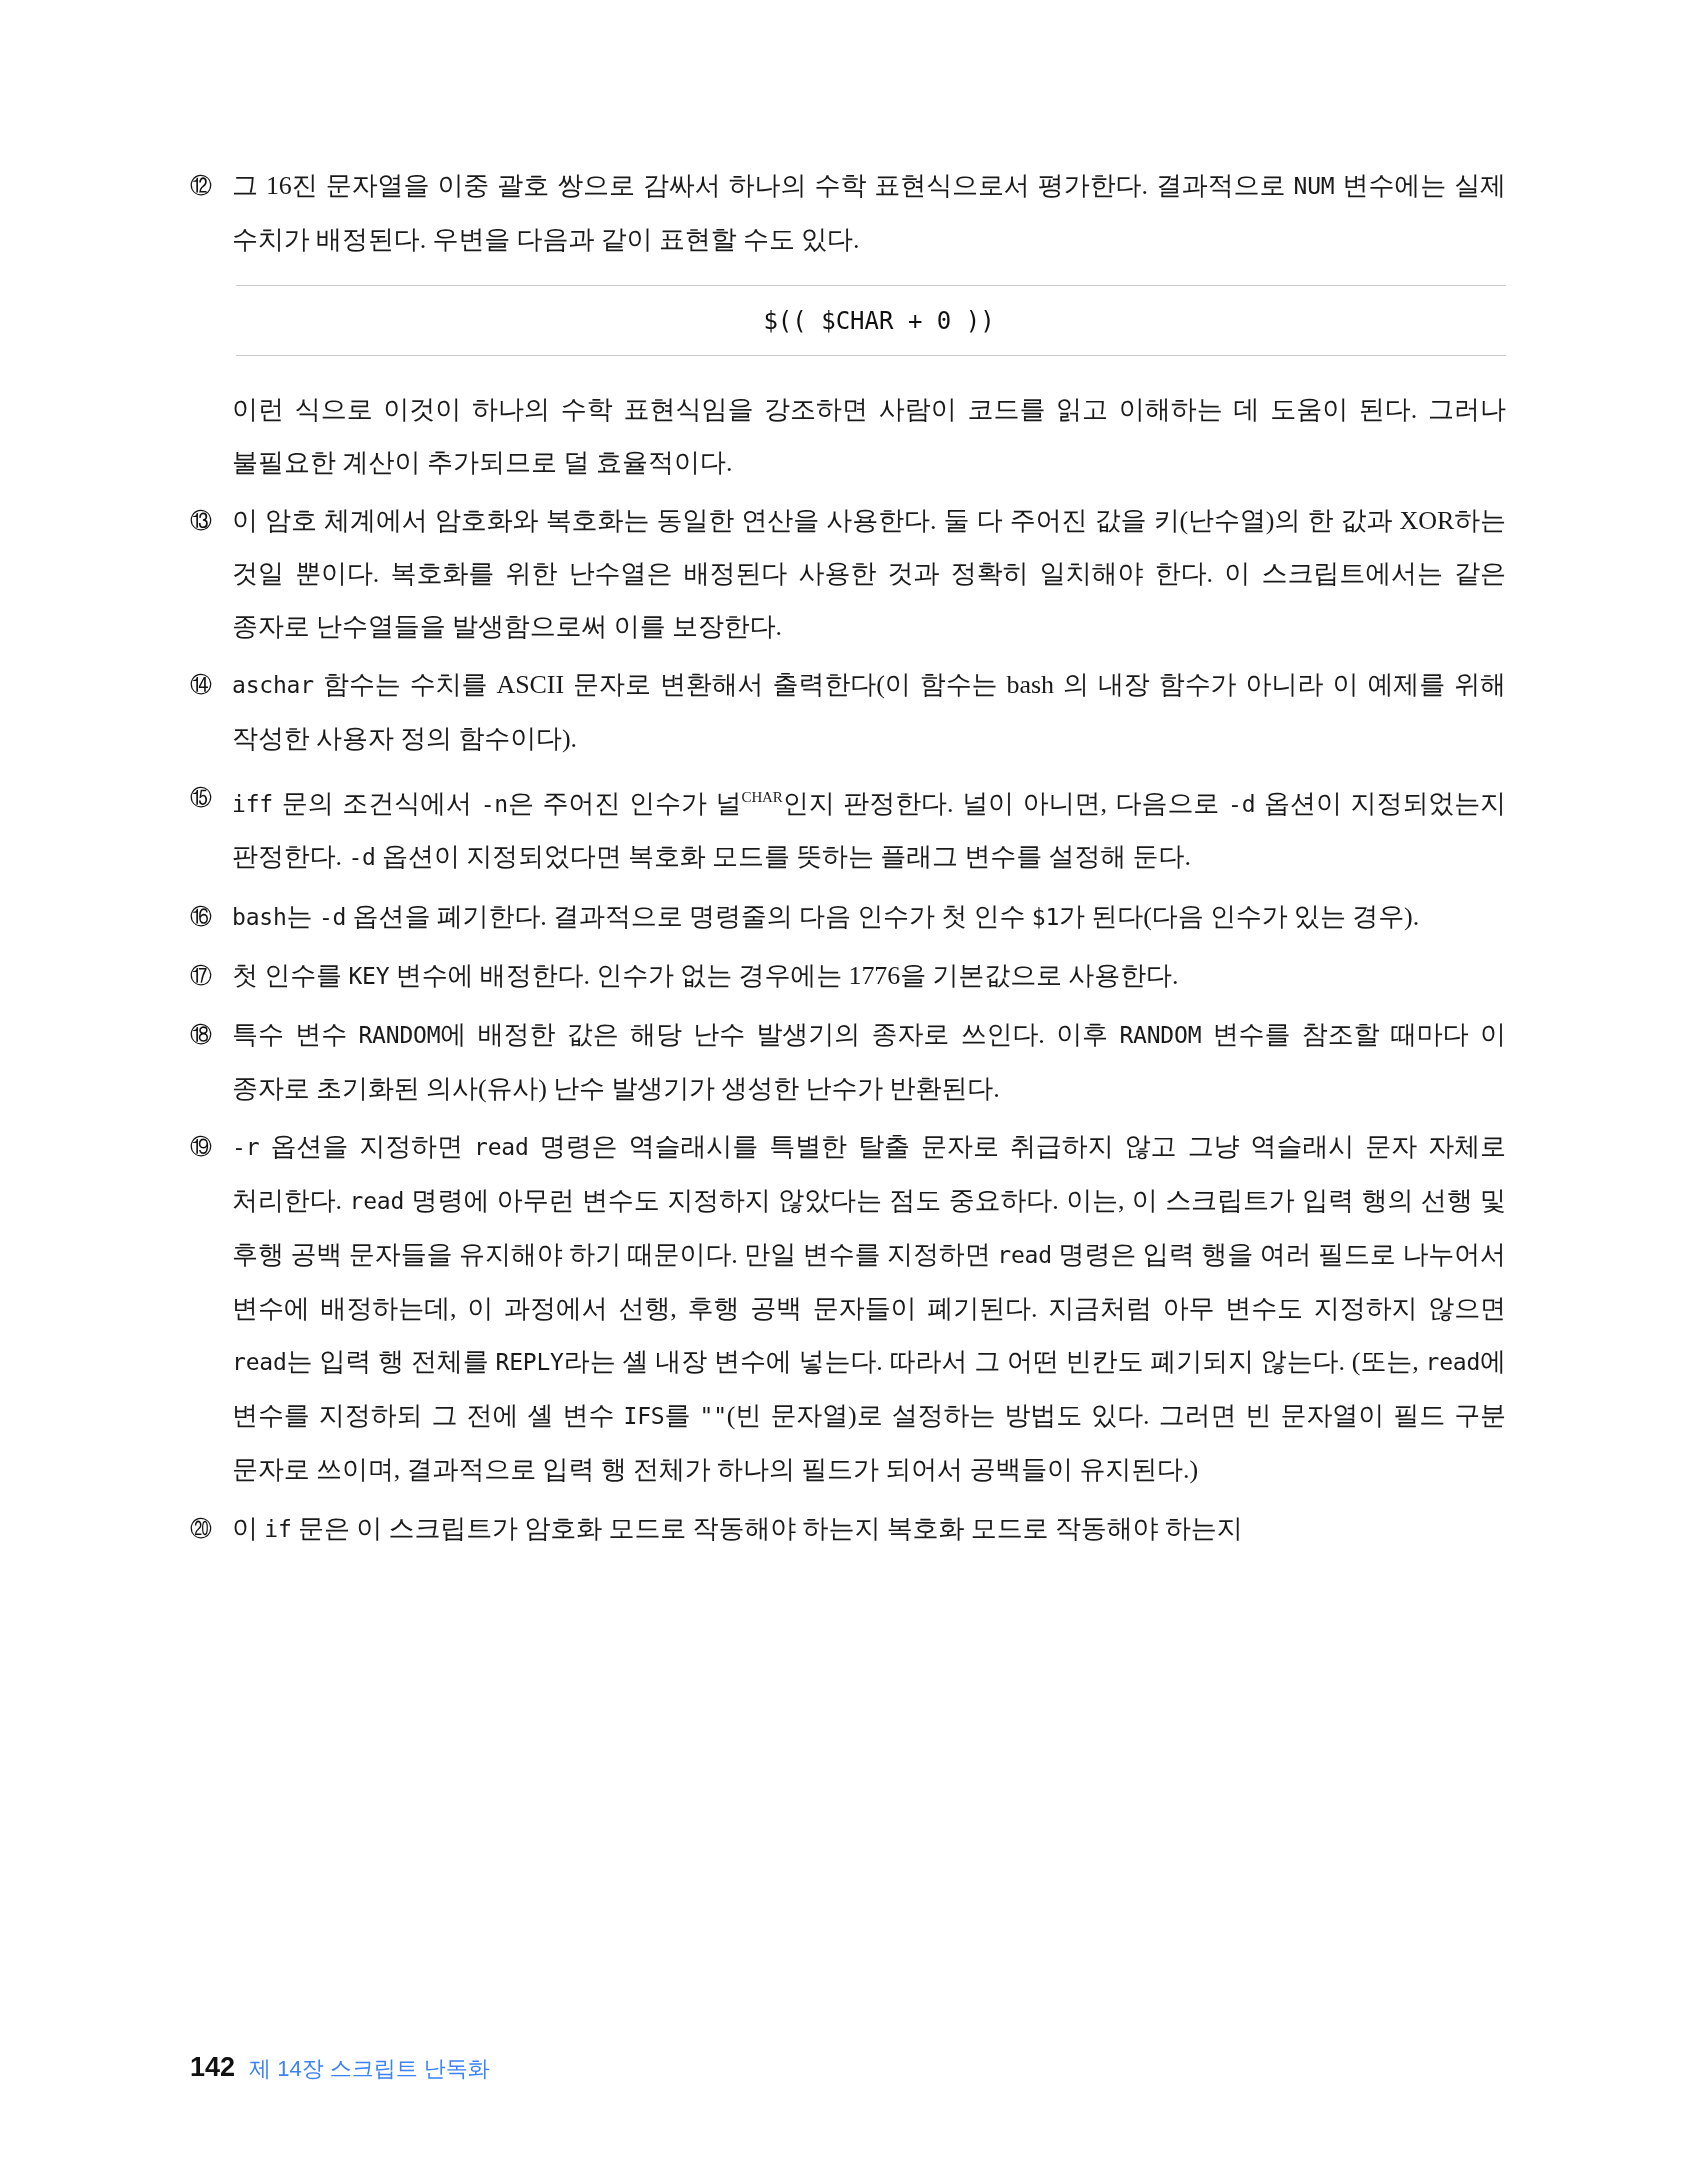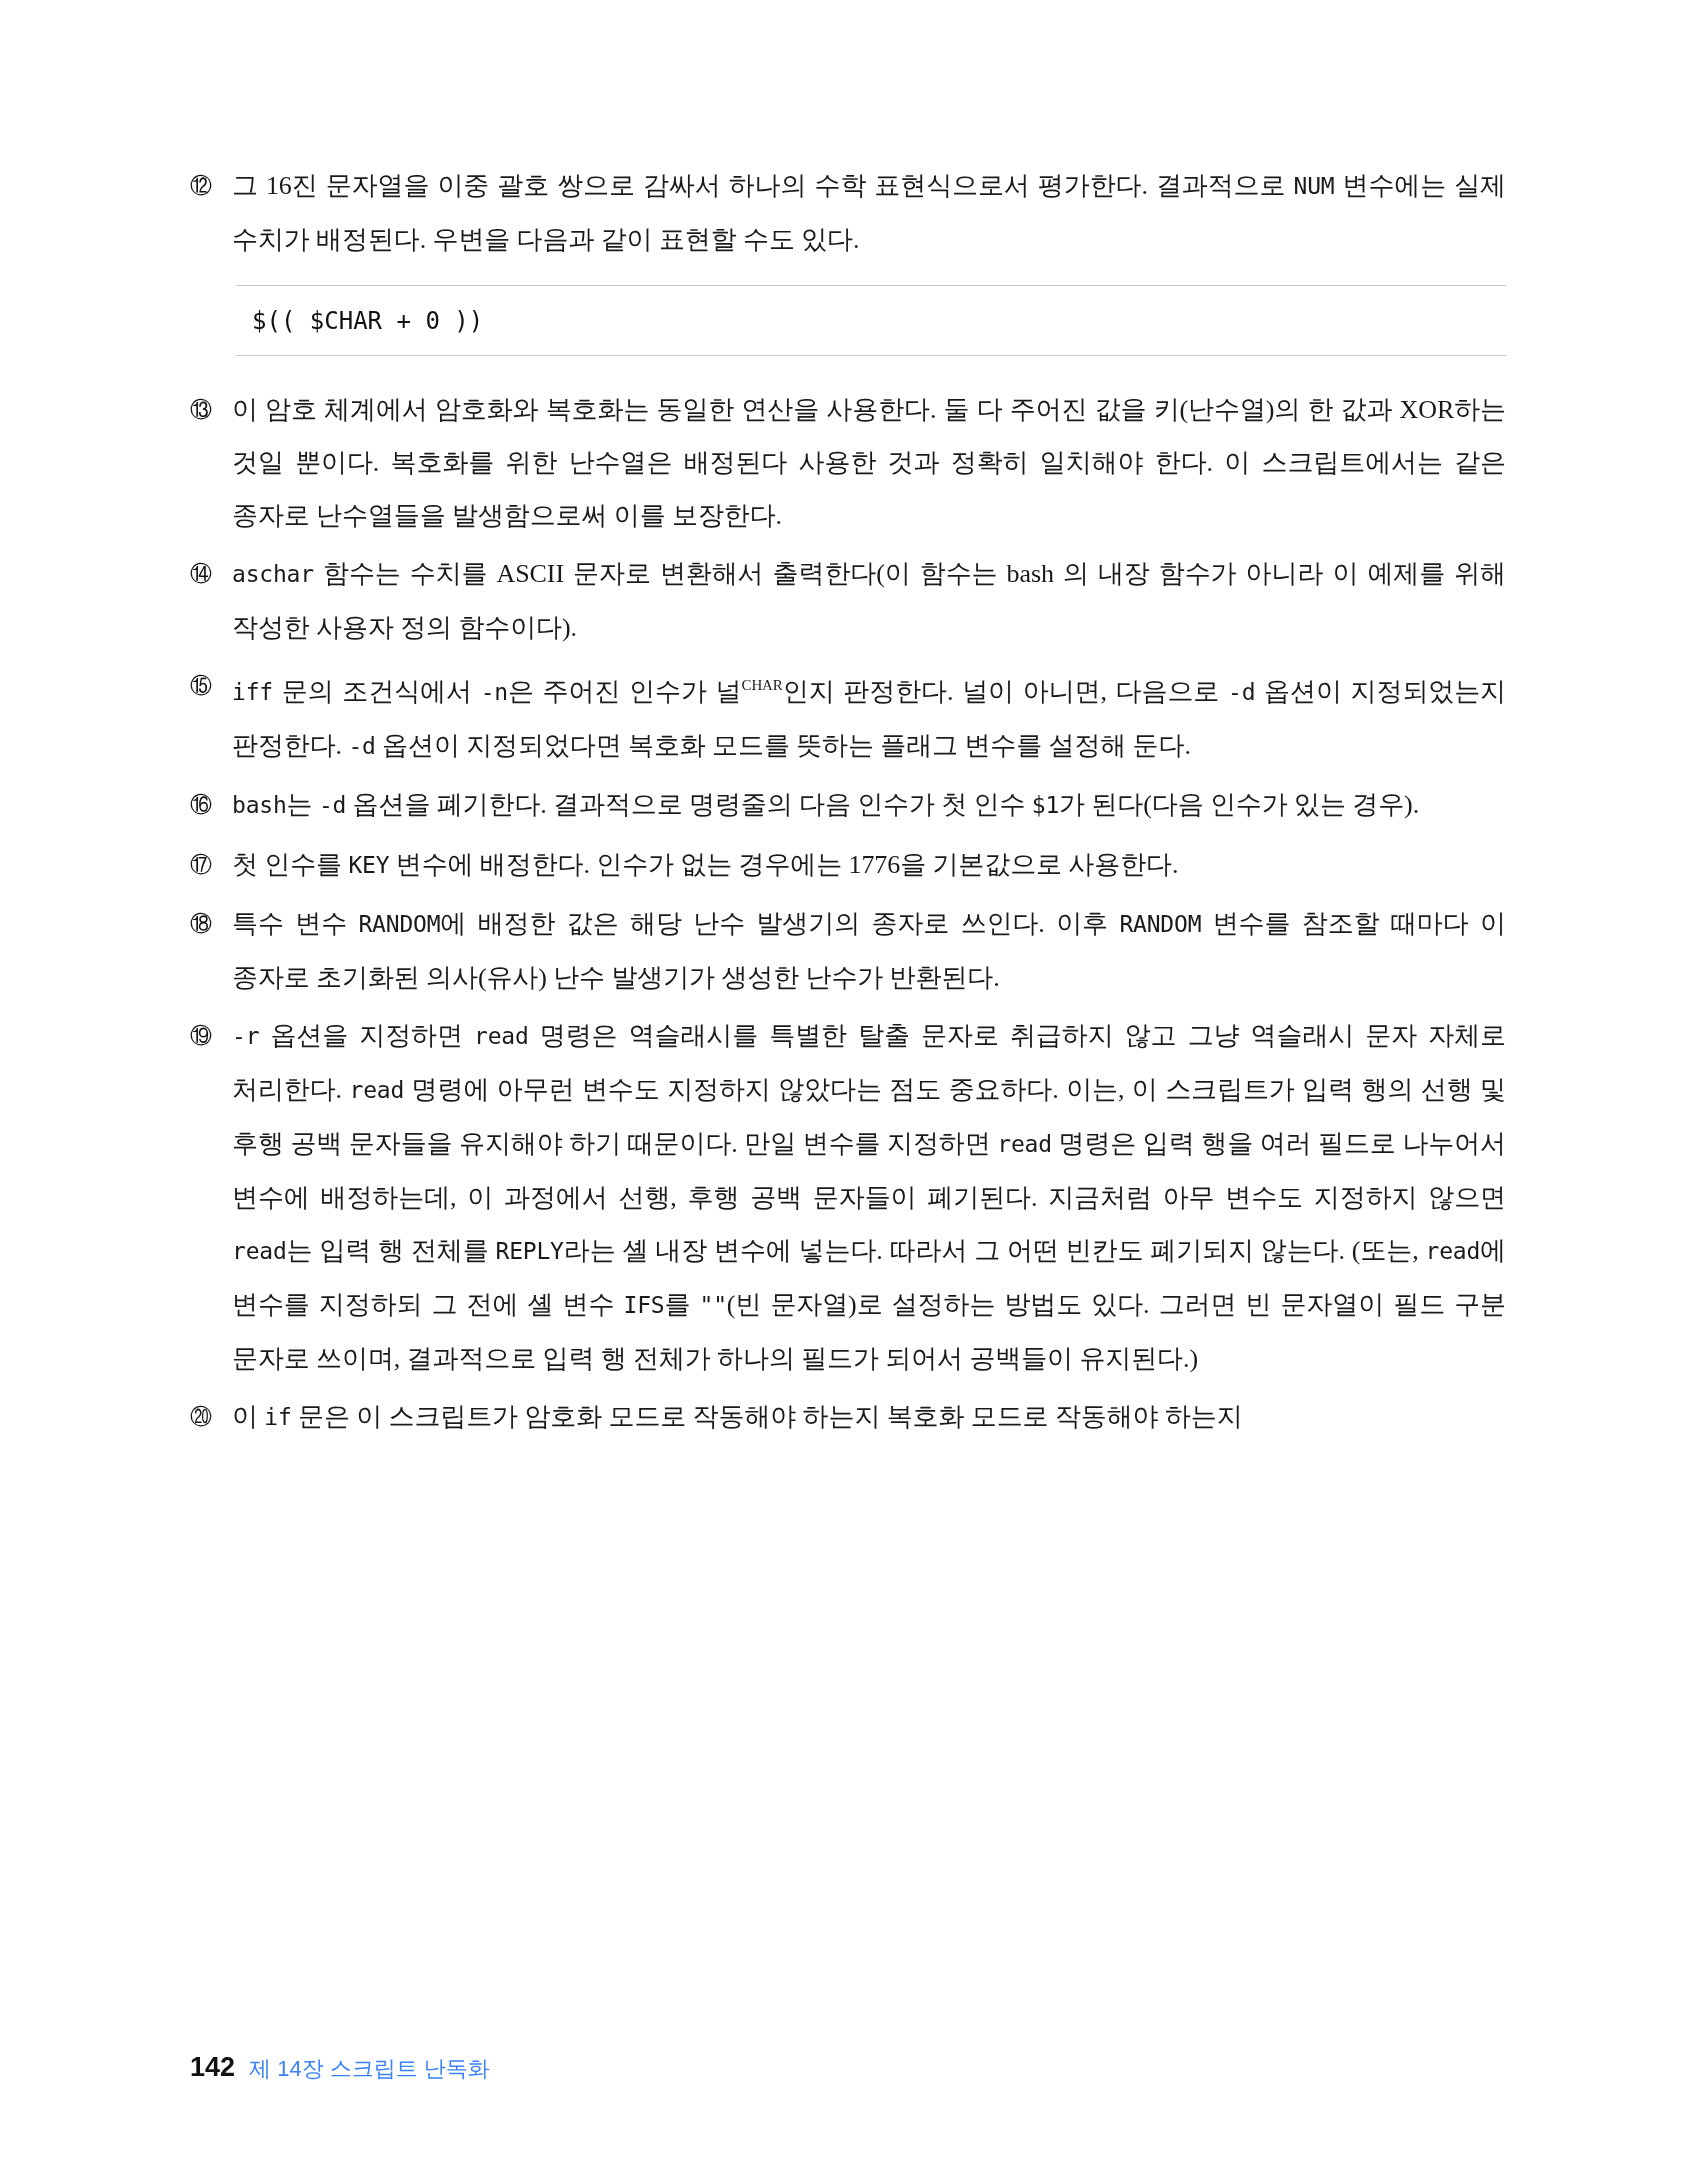--- a/index.html
+++ b/index.html
@@ -62,20 +62,21 @@
     border-top: 1.8px solid #c9c9c9;
     border-bottom: 1.8px solid #c9c9c9;
     padding: 19.4px 0 19.4px 16px;
   }
   .code-block .code-line {
     font-family: "DejaVu Sans Mono", monospace;
     font-size: 24px;
     line-height: 30px;
     color: #111;
     white-space: pre;
+    text-align: center;
   }
   .plain-para {
     margin-left: 42px;
     font-size: 26px;
     line-height: 53px;
     text-align: justify;
     text-justify: inter-character;
     word-break: keep-all;
     margin-bottom: 5.3px;
   }
@@ -108,20 +109,21 @@
     <div class="marker">⑫</div>
     <div class="body-text">
       그 16진 문자열을 이중 괄호 쌍으로 감싸서 하나의 수학 표현식으로서 평가한다. 결과적으로 <span class="mono">NUM</span> 변수에는 실제 수치가 배정된다. 우변을 다음과 같이 표현할 수도 있다.
     </div>
   </div>
 
   <div class="code-block">
     <div class="code-line">$(( $CHAR + 0 ))</div>
   </div>
 
+  <div class="plain-para">이런 식으로 이것이 하나의 수학 표현식임을 강조하면 사람이 코드를 읽고 이해하는 데 도움이 된다. 그러나 불필요한 계산이 추가되므로 덜 효율적이다.</div>
 
   <div class="item">
     <div class="marker">⑬</div>
     <div class="body-text">이 암호 체계에서 암호화와 복호화는 동일한 연산을 사용한다. 둘 다 주어진 값을 키(난수열)의 한 값과 XOR하는 것일 뿐이다. 복호화를 위한 난수열은 배정된다 사용한 것과 정확히 일치해야 한다. 이 스크립트에서는 같은 종자로 난수열들을 발생함으로써 이를 보장한다.</div>
   </div>
 
   <div class="item">
     <div class="marker">⑭</div>
     <div class="body-text">
       <span class="mono">aschar</span> 함수는 수치를 ASCII 문자로 변환해서 출력한다(이 함수는 bash 의 내장 함수가 아니라 이 예제를 위해 작성한 사용자 정의 함수이다).

